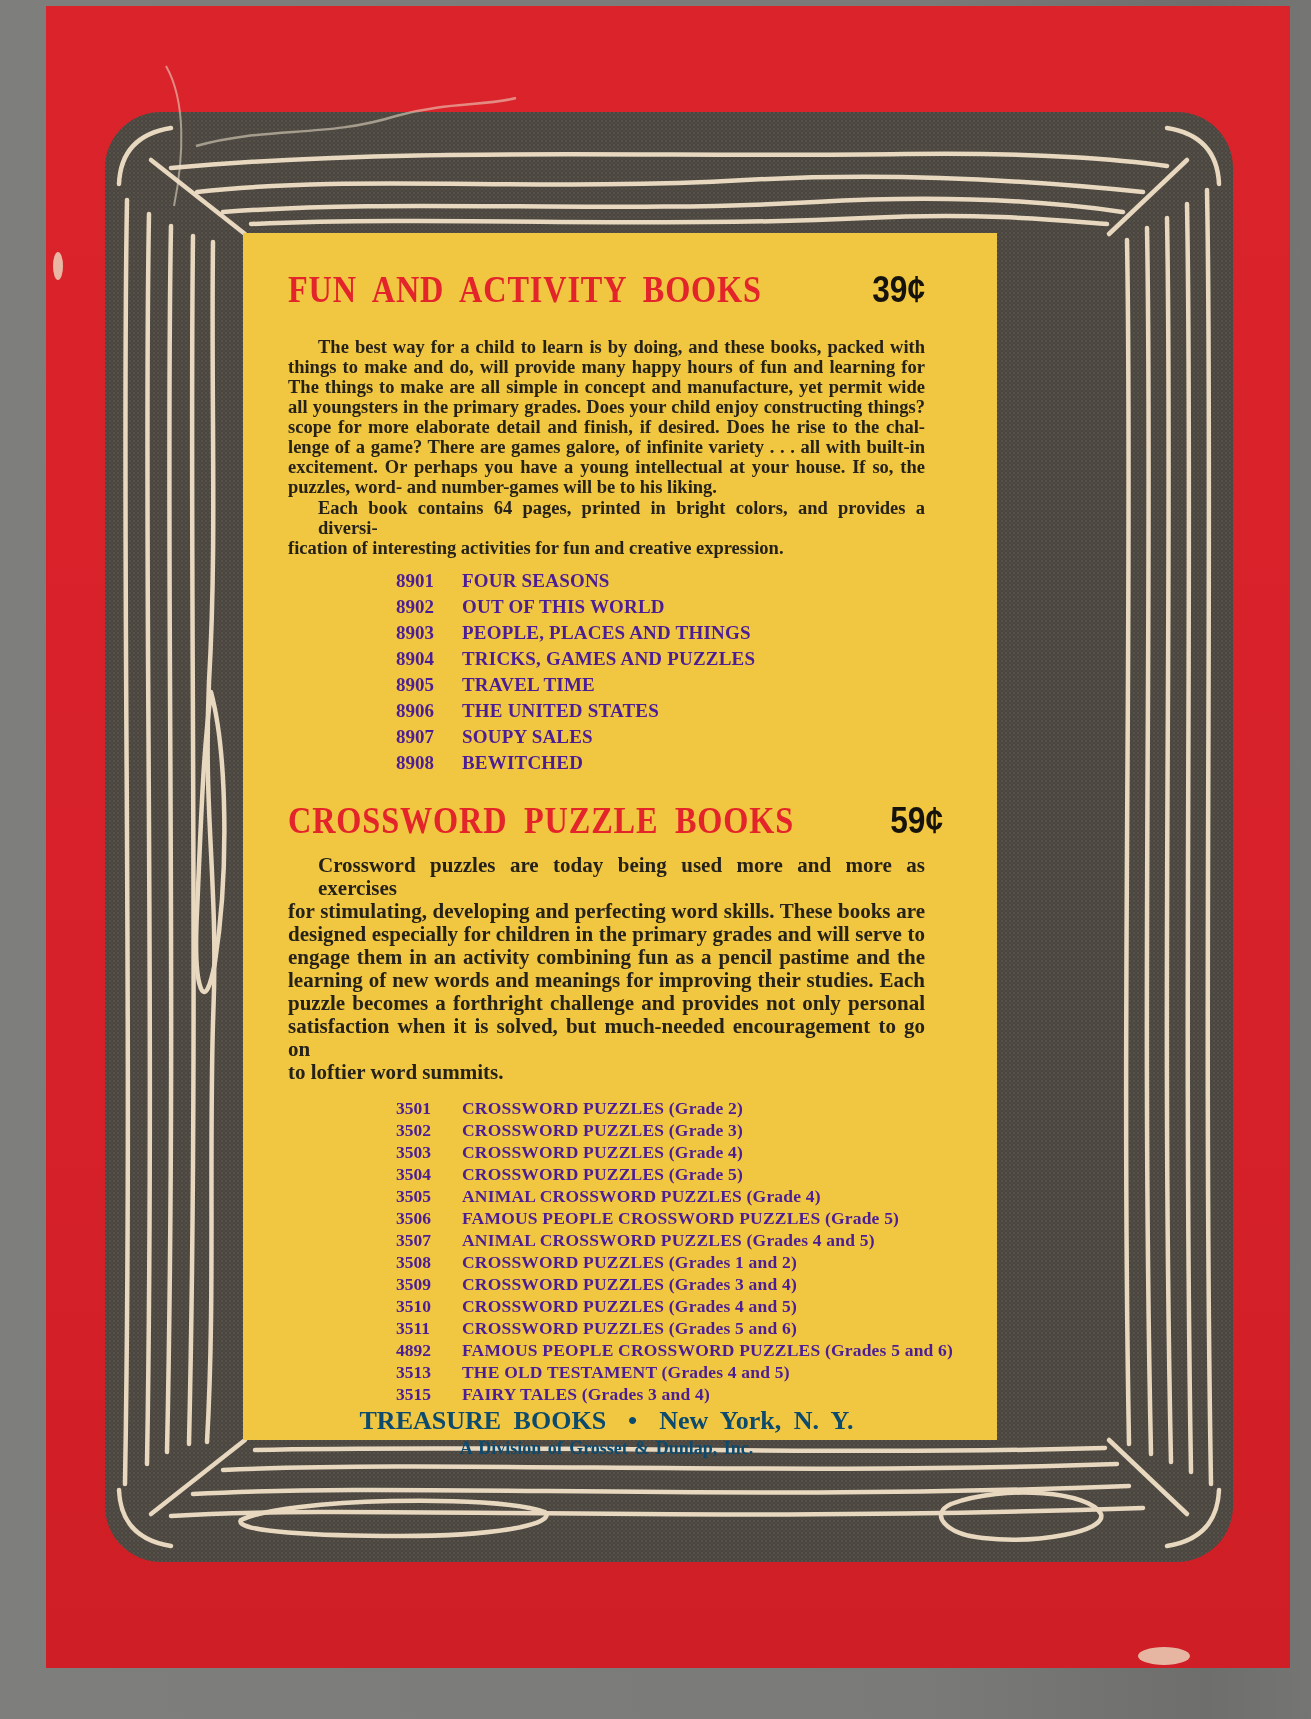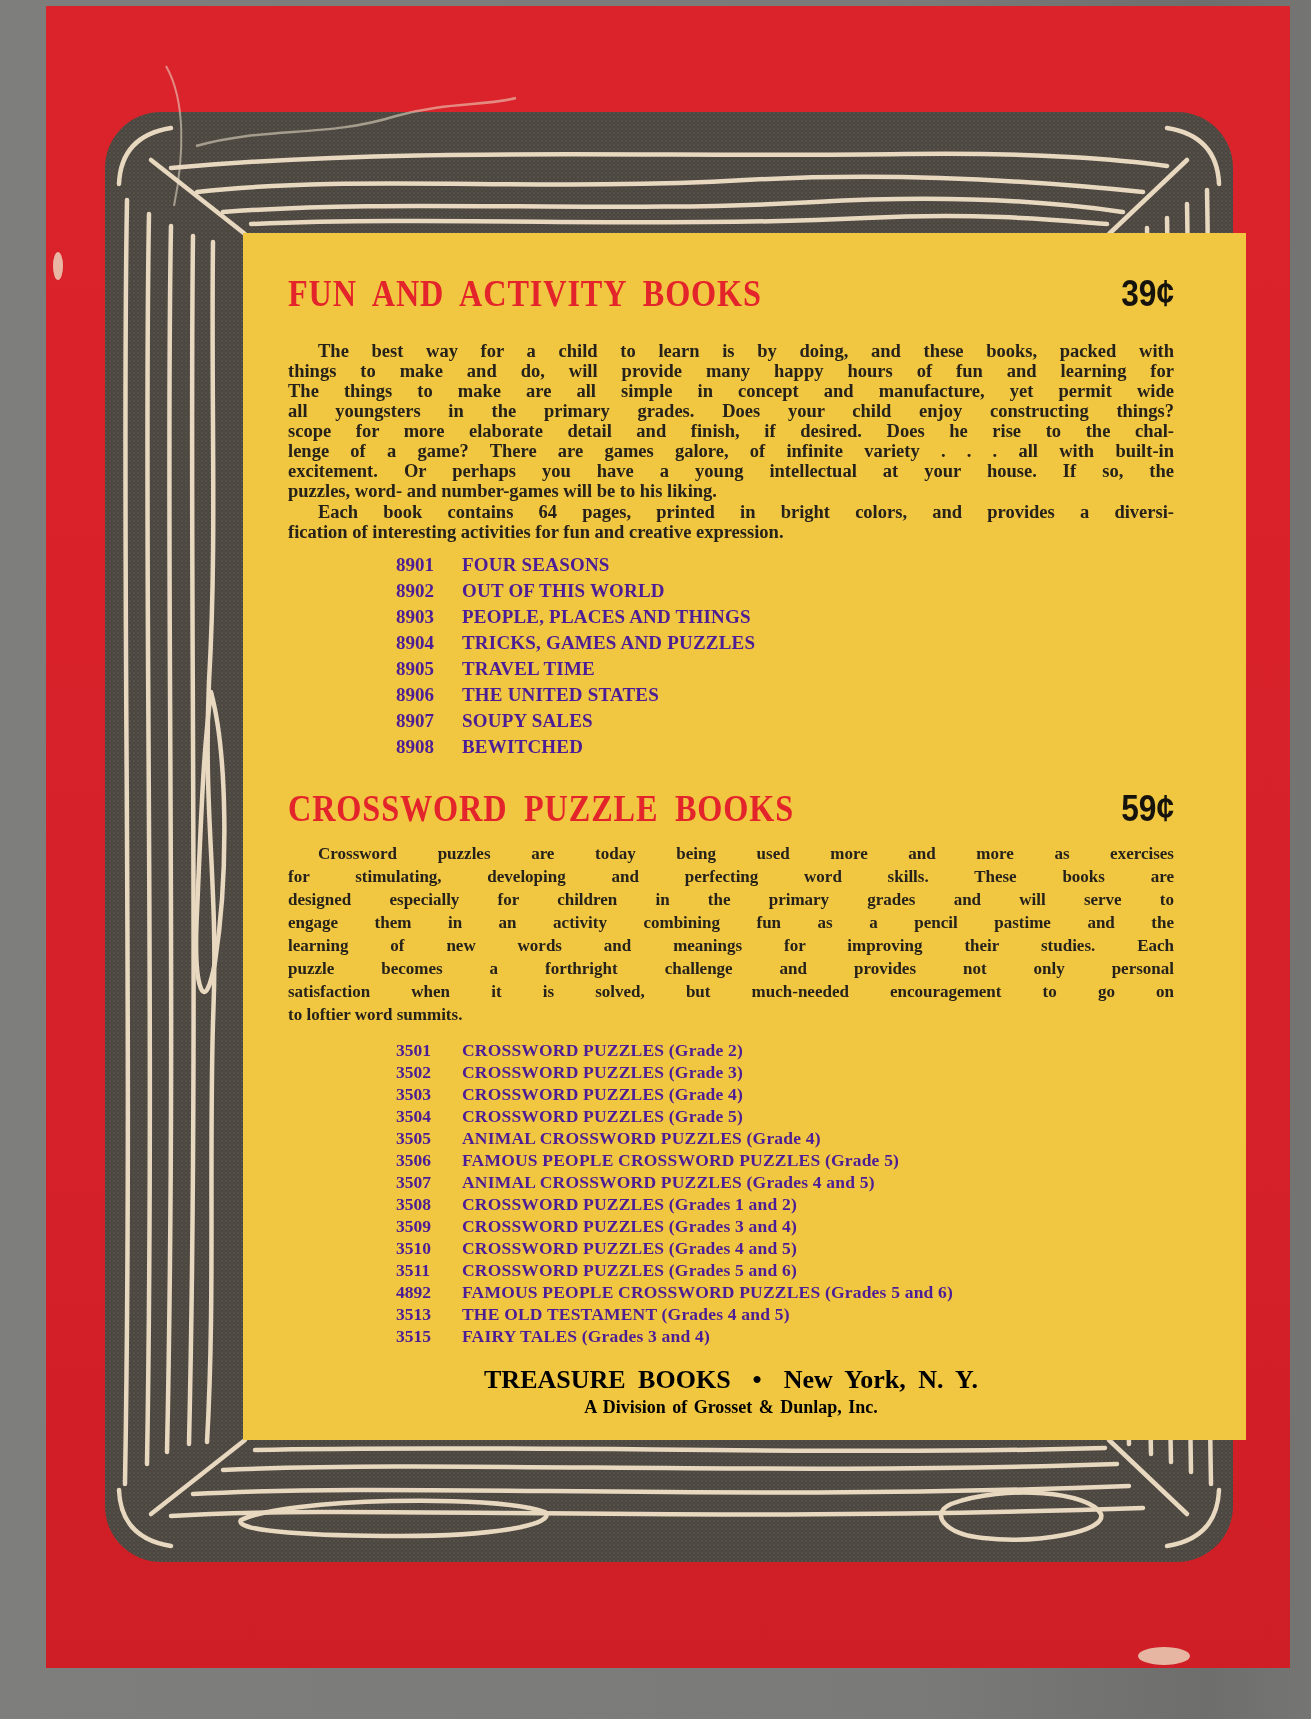--- a/index.html
+++ b/index.html
@@ -17,21 +17,21 @@
   .cover{
     position:absolute;left:46px;top:6px;width:1244px;height:1662px;
     background:linear-gradient(180deg,#da232a 0%,#d7212a 60%,#cf1e25 100%);
   }
   
   .frame-svg{
     position:absolute;left:105px;top:112px;width:1128px;height:1450px;
   }
   
   .panel{
-    position:absolute;left:243px;top:233px;width:1003px;height:1207px;
+    position:absolute;left:243px;top:233px;width:754px;height:1207px;
     background:#f1c742;
     color:#26221a;
   }
   .content{
     position:absolute;inset:0;
     padding:34px 72px 16px 45px;
     display:flex;flex-direction:column;
     box-sizing:border-box;
   }
   .head-row{
@@ -59,35 +59,35 @@
   }
   .para{font-weight:700;}
   .para .tline{
     text-align:justify;
     text-align-last:justify;
   }
   .para .tline.last{text-align-last:left;}
   .para .tline.first{padding-left:30px;}
   .para1{font-size:18.5px;line-height:20px;margin-top:26px;}
   .para2{font-size:18.5px;line-height:20px;margin-top:1px;}
-  .para3{font-size:17px;line-height:23px;margin-top:12px;}
+  .para3{font-size:21px;line-height:23px;margin-top:12px;}
   .book-list{margin-left:108px;font-weight:700;color:#4c1d95;}
   .list1{margin-top:12px;font-size:19px;}
   .list1 .book-row{height:26px;}
   .list2{margin-top:14px;font-size:17.5px;}
   .list2 .book-row{height:22px;}
   .book-row{display:flex;align-items:baseline;}
   .book-code{width:50px;flex:0 0 50px;}
   .book-title{padding-left:16px;letter-spacing:.2px;white-space:nowrap;}
   .head2{margin-top:20px;}
   .footer{
     margin-top:auto;
     text-align:center;
     font-weight:700;
-    color:#000000;
+    color:#0c4a6e;
     padding-bottom:6px;
   }
   .footer-line1{
     font-size:26px;
     display:flex;justify-content:center;align-items:baseline;gap:22px;
     word-spacing:6px;
   }
   .footer-line2{
     font-size:18px;
     margin-top:2px;

